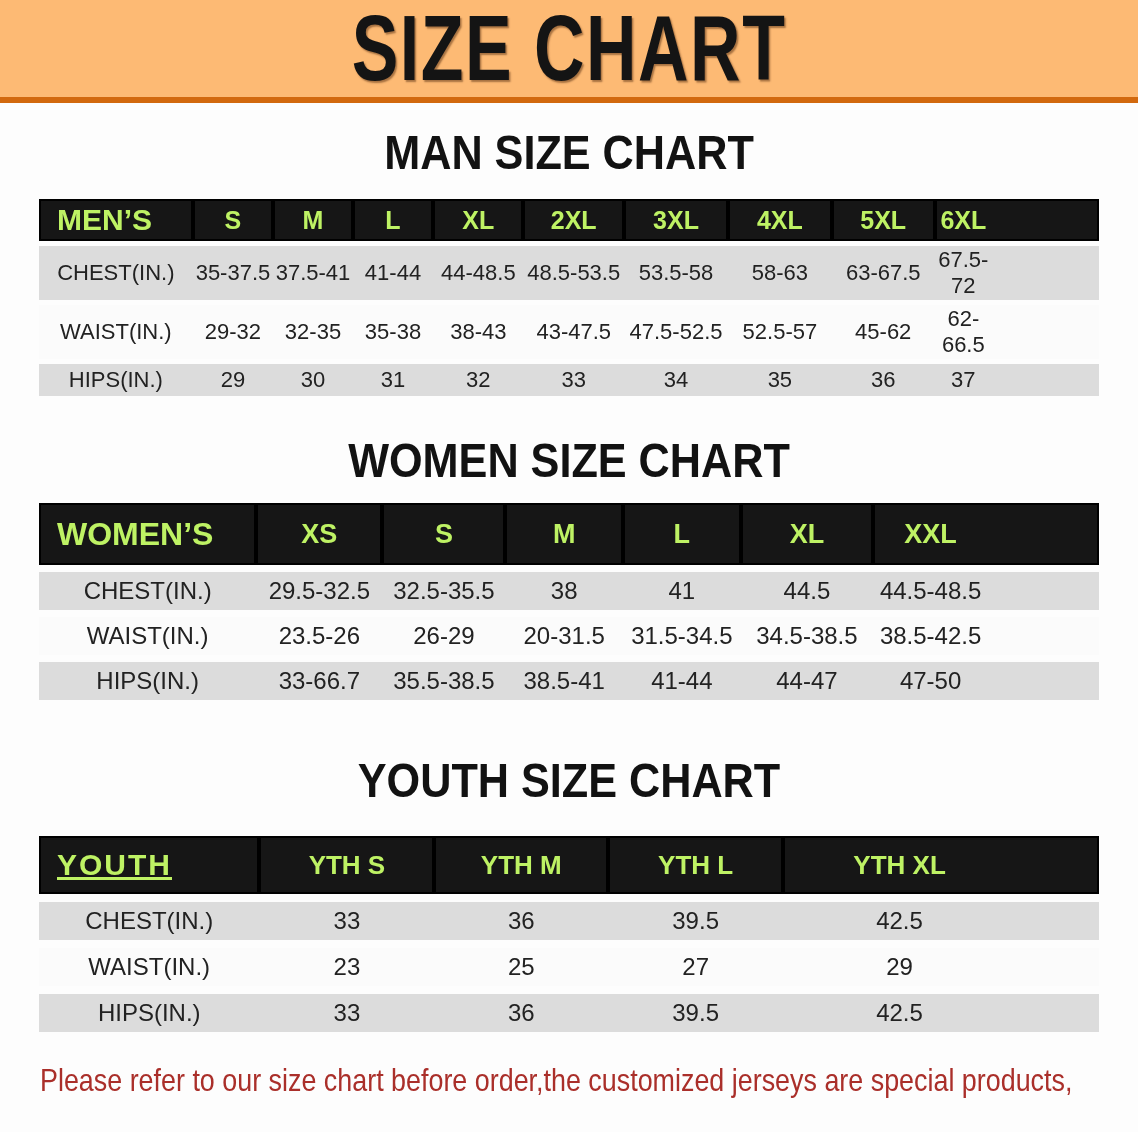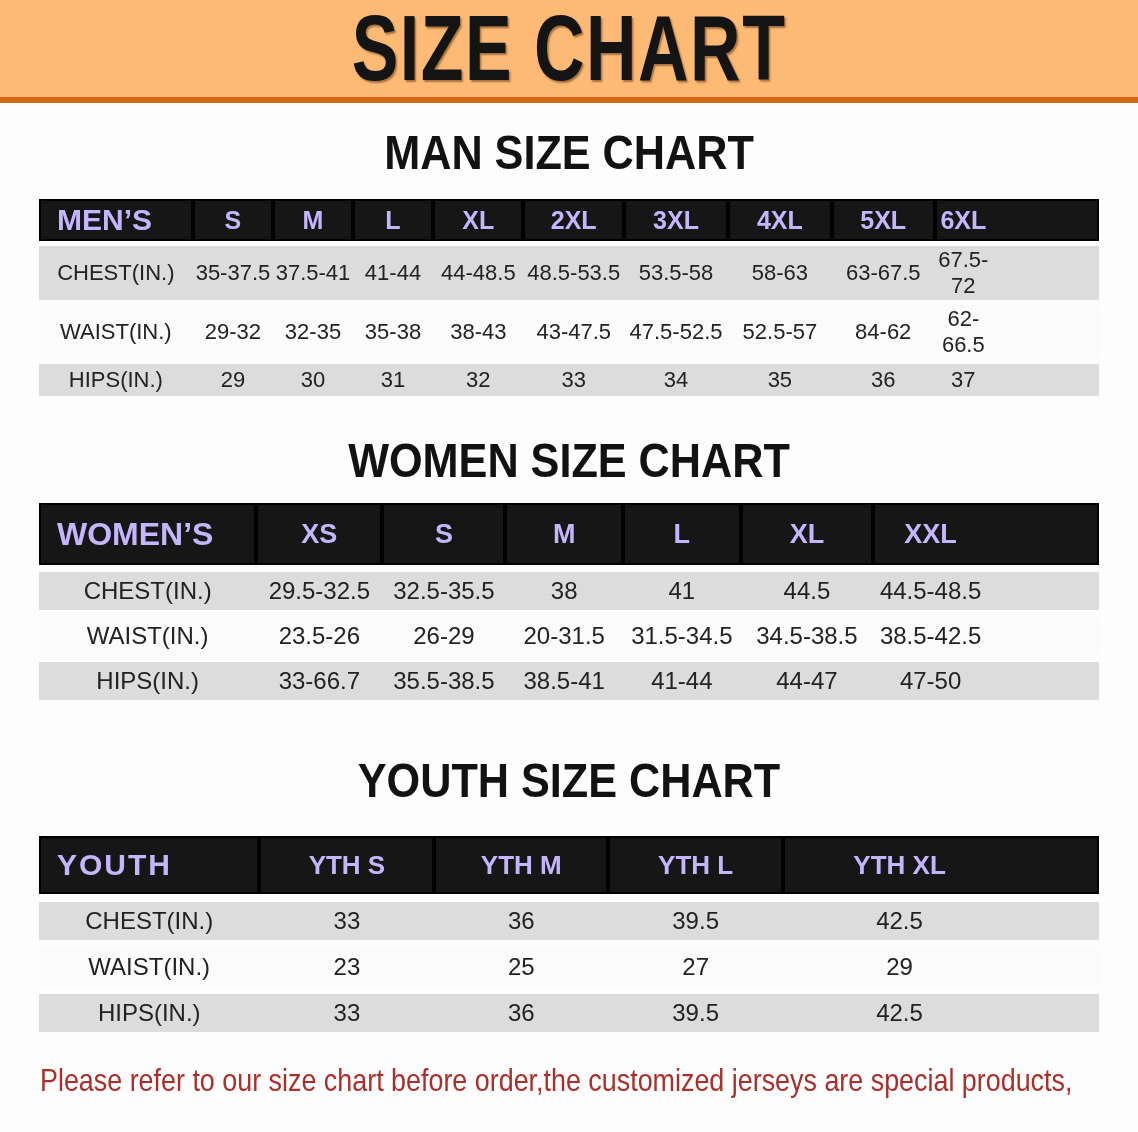--- a/index.html
+++ b/index.html
@@ -42,21 +42,21 @@
   
   table.size-table{
     width:1060px;
     margin:0 auto;
     table-layout:fixed;
     border-collapse:separate;
     border-spacing:0 5px;
   }
   table.size-table thead th{
     background:#161616;
-    color:#c4b5fd;
+    color:#bef264;
     font-weight:bold;
     text-align:center;
     box-shadow:0 0 0 2px #000 inset;
   }
   table.size-table thead th.corner{
     text-align:left;
     padding-left:18px;
   }
   table.size-table td,
   table.size-table tbody th{
@@ -76,21 +76,21 @@
   table.men th:last-child, table.men td:last-child{padding-right:108px;}
   
   table.women{border-spacing:0 7px;}
   table.women thead th{height:60px;font-size:27px;margin-top:20px;}
   table.women thead th.corner{font-size:32px;}
   table.women tbody td, table.women tbody th{height:36px;font-size:24px;}
   table.women th:last-child, table.women td:last-child{padding-right:112px;}
   
   table.youth{border-spacing:0 8px;}
   table.youth thead th{height:56px;font-size:26px;}
-  table.youth thead th.corner{font-size:30px;letter-spacing:2px;}
+  table.youth thead th.corner{font-size:30px;letter-spacing:2px;text-decoration:underline;}
   table.youth tbody td, table.youth tbody th{height:36px;font-size:24px;}
   table.youth th:last-child, table.youth td:last-child{padding-right:84px;}
   
   .notice{
     margin:16px 0 0 40px;
     color:#aa2f2a;
   }
   .notice p{
     margin:0;
     font-size:32px;
@@ -152,21 +152,21 @@
           </tr>
           <tr>
             <th>WAIST(IN.)</th>
             <td>29-32</td>
             <td>32-35</td>
             <td>35-38</td>
             <td>38-43</td>
             <td>43-47.5</td>
             <td>47.5-52.5</td>
             <td>52.5-57</td>
-            <td>84-62</td>
+            <td>45-62</td>
             <td>62-66.5</td>
           </tr>
           <tr>
             <th>HIPS(IN.)</th>
             <td>29</td>
             <td>30</td>
             <td>31</td>
             <td>32</td>
             <td>33</td>
             <td>34</td>

